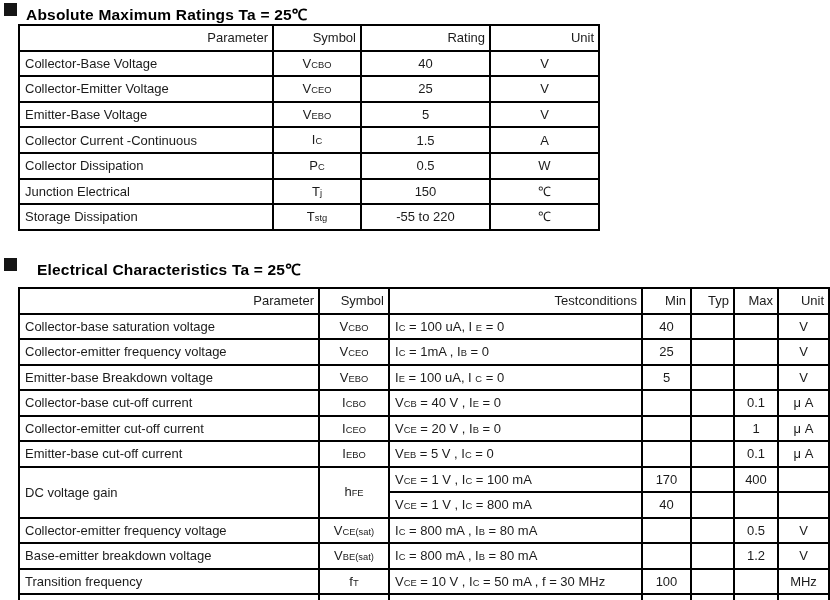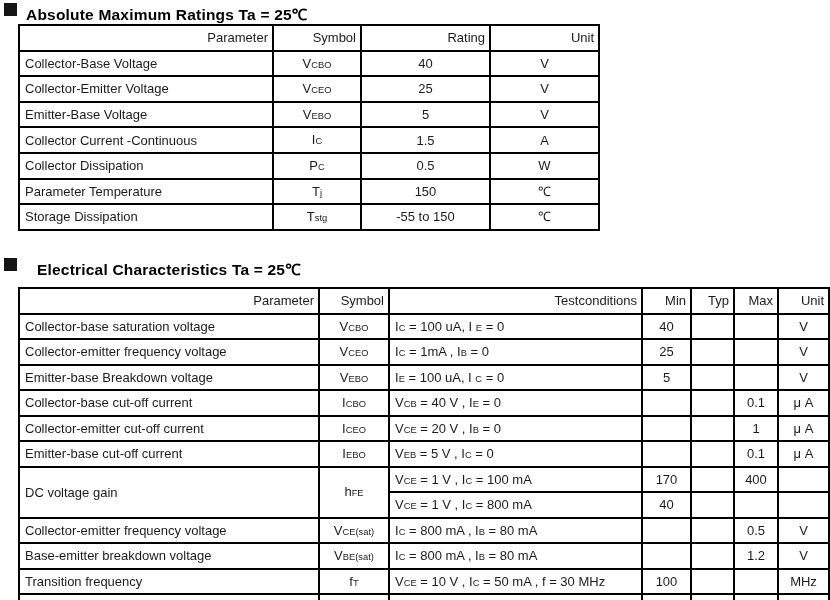--- a/index.html
+++ b/index.html
@@ -67,29 +67,29 @@
       <td class="c">1.5</td>
       <td class="c">A</td>
     </tr>
     <tr>
       <td class="l">Collector Dissipation</td>
       <td class="c">P<span class="sb">C</span></td>
       <td class="c">0.5</td>
       <td class="c">W</td>
     </tr>
     <tr>
-      <td class="l">Parameter Temperature</td>
+      <td class="l">Junction Electrical</td>
       <td class="c">T<span class="sb">j</span></td>
       <td class="c">150</td>
       <td class="c">℃</td>
     </tr>
     <tr>
       <td class="l">Storage Dissipation</td>
       <td class="c">T<span class="sb">stg</span></td>
-      <td class="c">-55 to 150</td>
+      <td class="c">-55 to 220</td>
       <td class="c">℃</td>
     </tr>
   </tbody>
     </table>
 
   <div class="sec-title" style="top:258px;gap:20px;">
     <span class="sq"></span>
     <span>Electrical Characteristics Ta = 25℃</span>
   </div>
 

